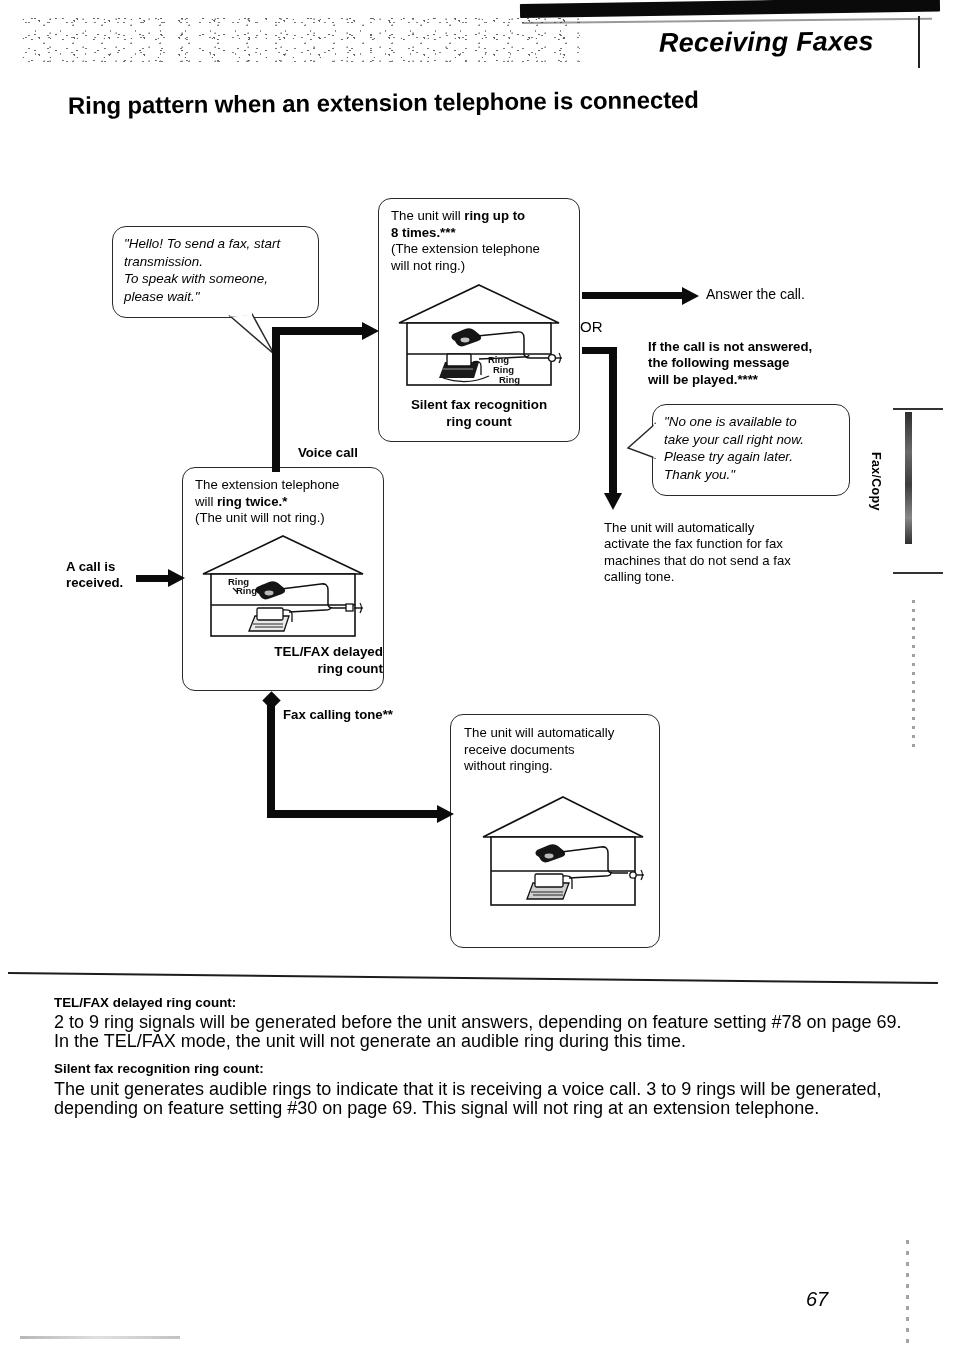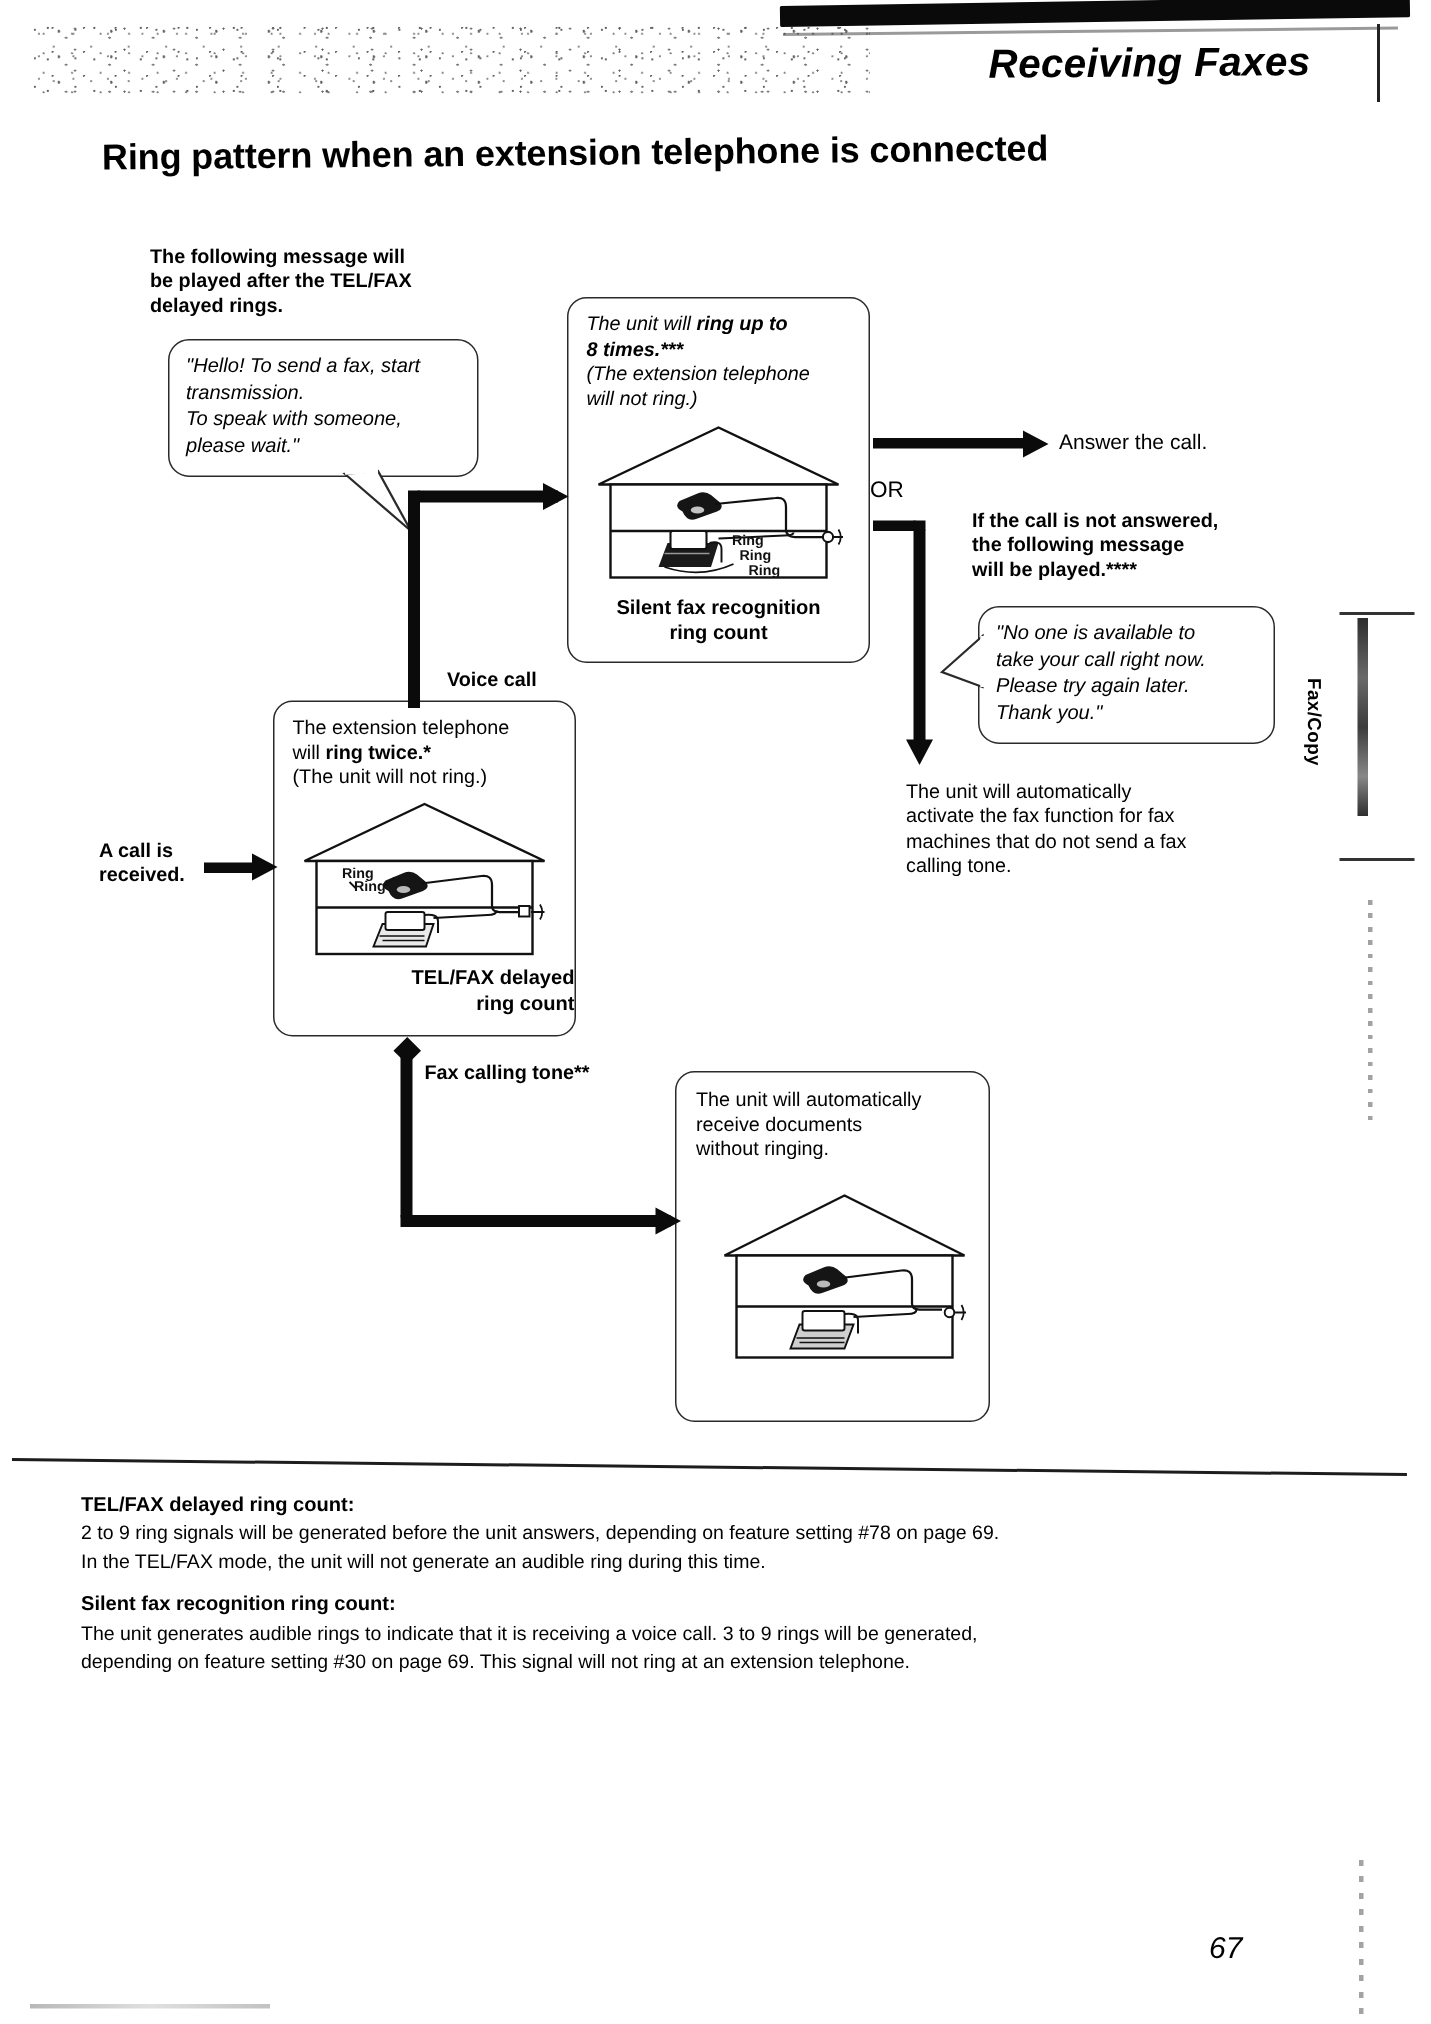--- a/index.html
+++ b/index.html
@@ -111,21 +111,21 @@
     position:absolute;left:912px;top:600px;width:3px;height:150px;
     background:repeating-linear-gradient(180deg,#555 0 3px,transparent 3px 9px);
     opacity:.55;
   }
 
   
   .hrule{
     position:absolute;left:8px;top:972px;width:930px;height:1.6px;background:#1d1d1d;
     transform:rotate(0.62deg);transform-origin:left center;
   }
-  .fn{position:absolute;font-size:13px;line-height:18.6px;white-space:pre-line;}
+  .fn{position:absolute;font-size:18px;line-height:18.6px;white-space:pre-line;}
   .fn-h{font-weight:bold;font-size:13.4px;text-align:right;}
 
   .pgnum{
     position:absolute;left:806px;top:1288px;font-size:20px;font-style:italic;
   }
   .edge-dots{
     position:absolute;left:906px;top:1240px;width:3px;height:104px;
     background:repeating-linear-gradient(180deg,#666 0 4px,transparent 4px 11px);
     opacity:.6;
   }
@@ -148,37 +148,34 @@
   </div>
 
   <div class="page-title">Ring pattern when an extension telephone is connected</div>
 
   <div class="side-rule-a"></div>
   <div class="side-rule-b"></div>
   <div class="side-smear"></div>
   <div class="sidetab">Fax/Copy</div>
   <div class="side-dots"></div>
 
-  <div class="tx tb" style="left:100px;top:163px;width:250px;">The following message will
-be played after the TEL/FAX
-delayed rings.</div>
 
   <div class="bub" style="left:112px;top:226px;width:205px;height:90px;">
     <div class="btxt">"Hello! To send a fax, start
 transmission.
 To speak with someone,
 please wait."</div>
   </div>
   <svg class="tail" style="left:222px;top:310px;width:70px;height:48px;">
     <path d="M8,6 L52,44 L30,4 Z" fill="#fff" stroke="#2a2a2a" stroke-width="1.5"></path>
     <line x1="8" y1="5" x2="30" y2="4" stroke="#fff" stroke-width="3"></line>
   </svg>
 
   <div class="rbox" style="left:378px;top:198px;width:200px;height:242px;">
-    <div style="position:absolute;left:12px;top:9px;right:6px;font-size:13.2px;line-height:16.6px;font-style:italic;">
+    <div style="position:absolute;left:12px;top:9px;right:6px;font-size:13.2px;line-height:16.6px;">
       <span>The unit will </span><b>ring up to</b><br>
       <b>8 times.***</b><br>
       <span style="white-space:pre-line;">(The extension telephone
 will not ring.)</span>
     </div>
 
     <svg style="position:absolute;left:14px;top:82px;width:172px;height:112px;" viewBox="0 0 172 112">
       <polygon points="86,4 166,42 6,42" fill="#fff" stroke="#111" stroke-width="1.6"></polygon>
       <rect x="14" y="42" width="144" height="62" fill="#fff" stroke="#111" stroke-width="1.6"></rect>
       <line x1="14" y1="73" x2="158" y2="73" stroke="#111" stroke-width="1.6"></line>

